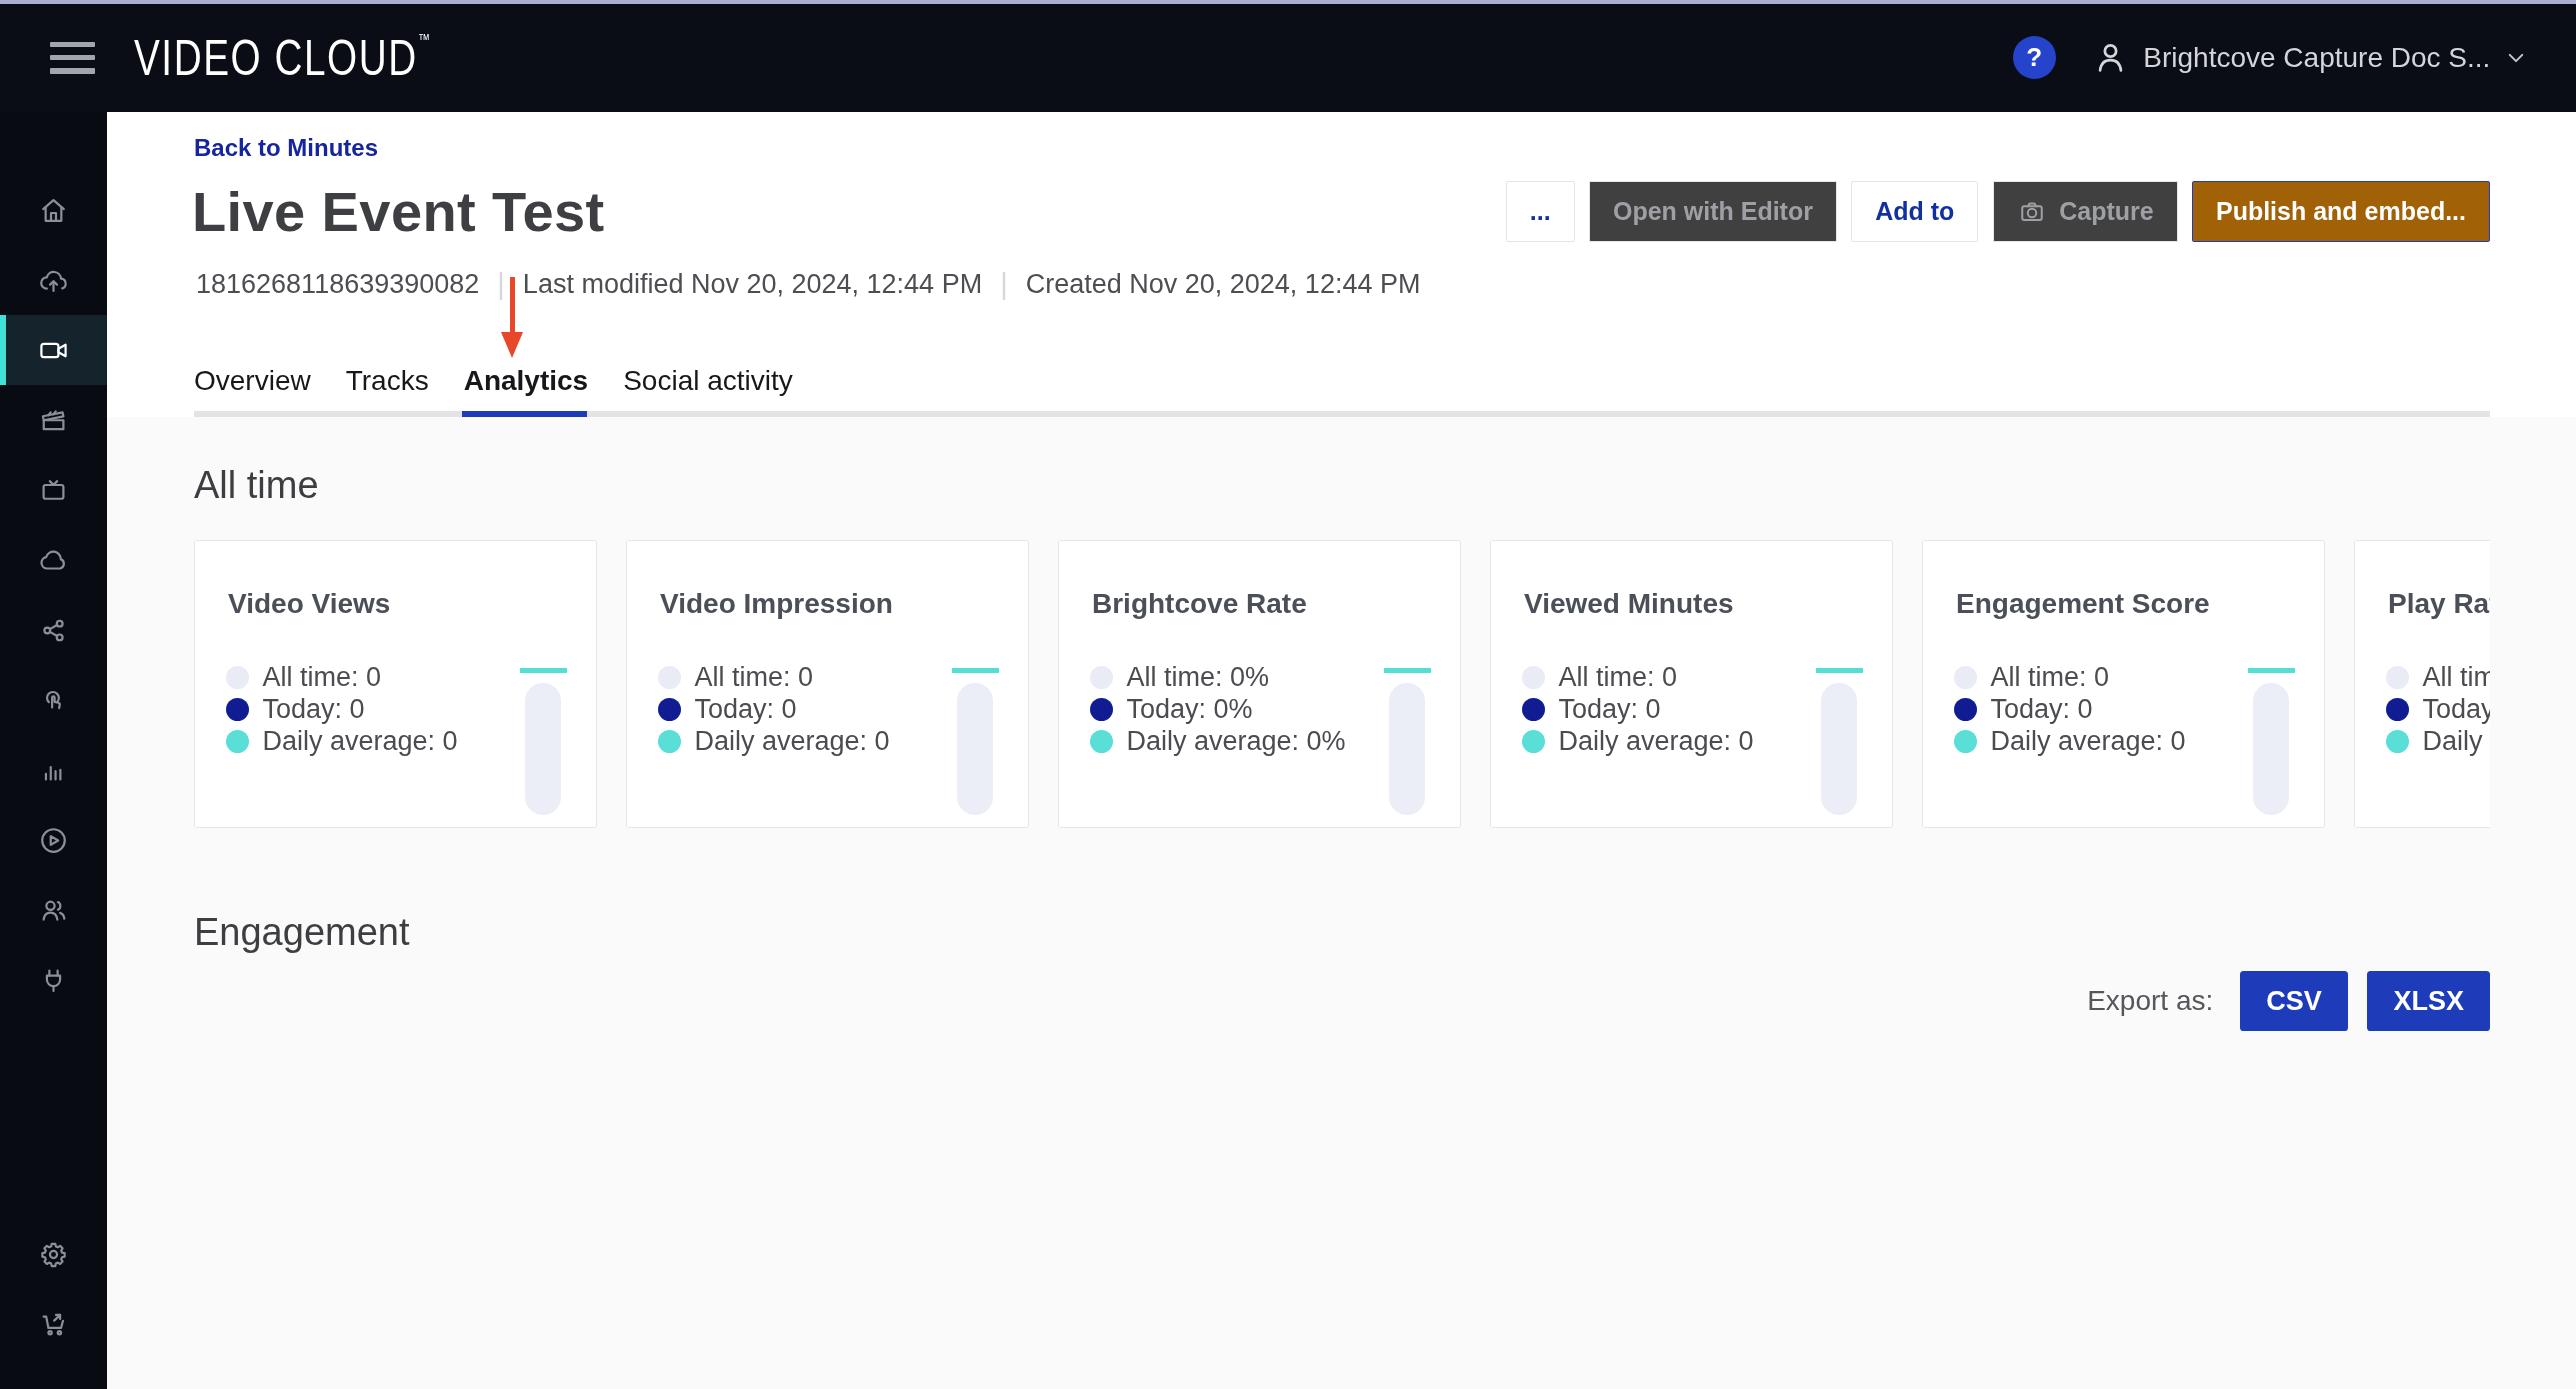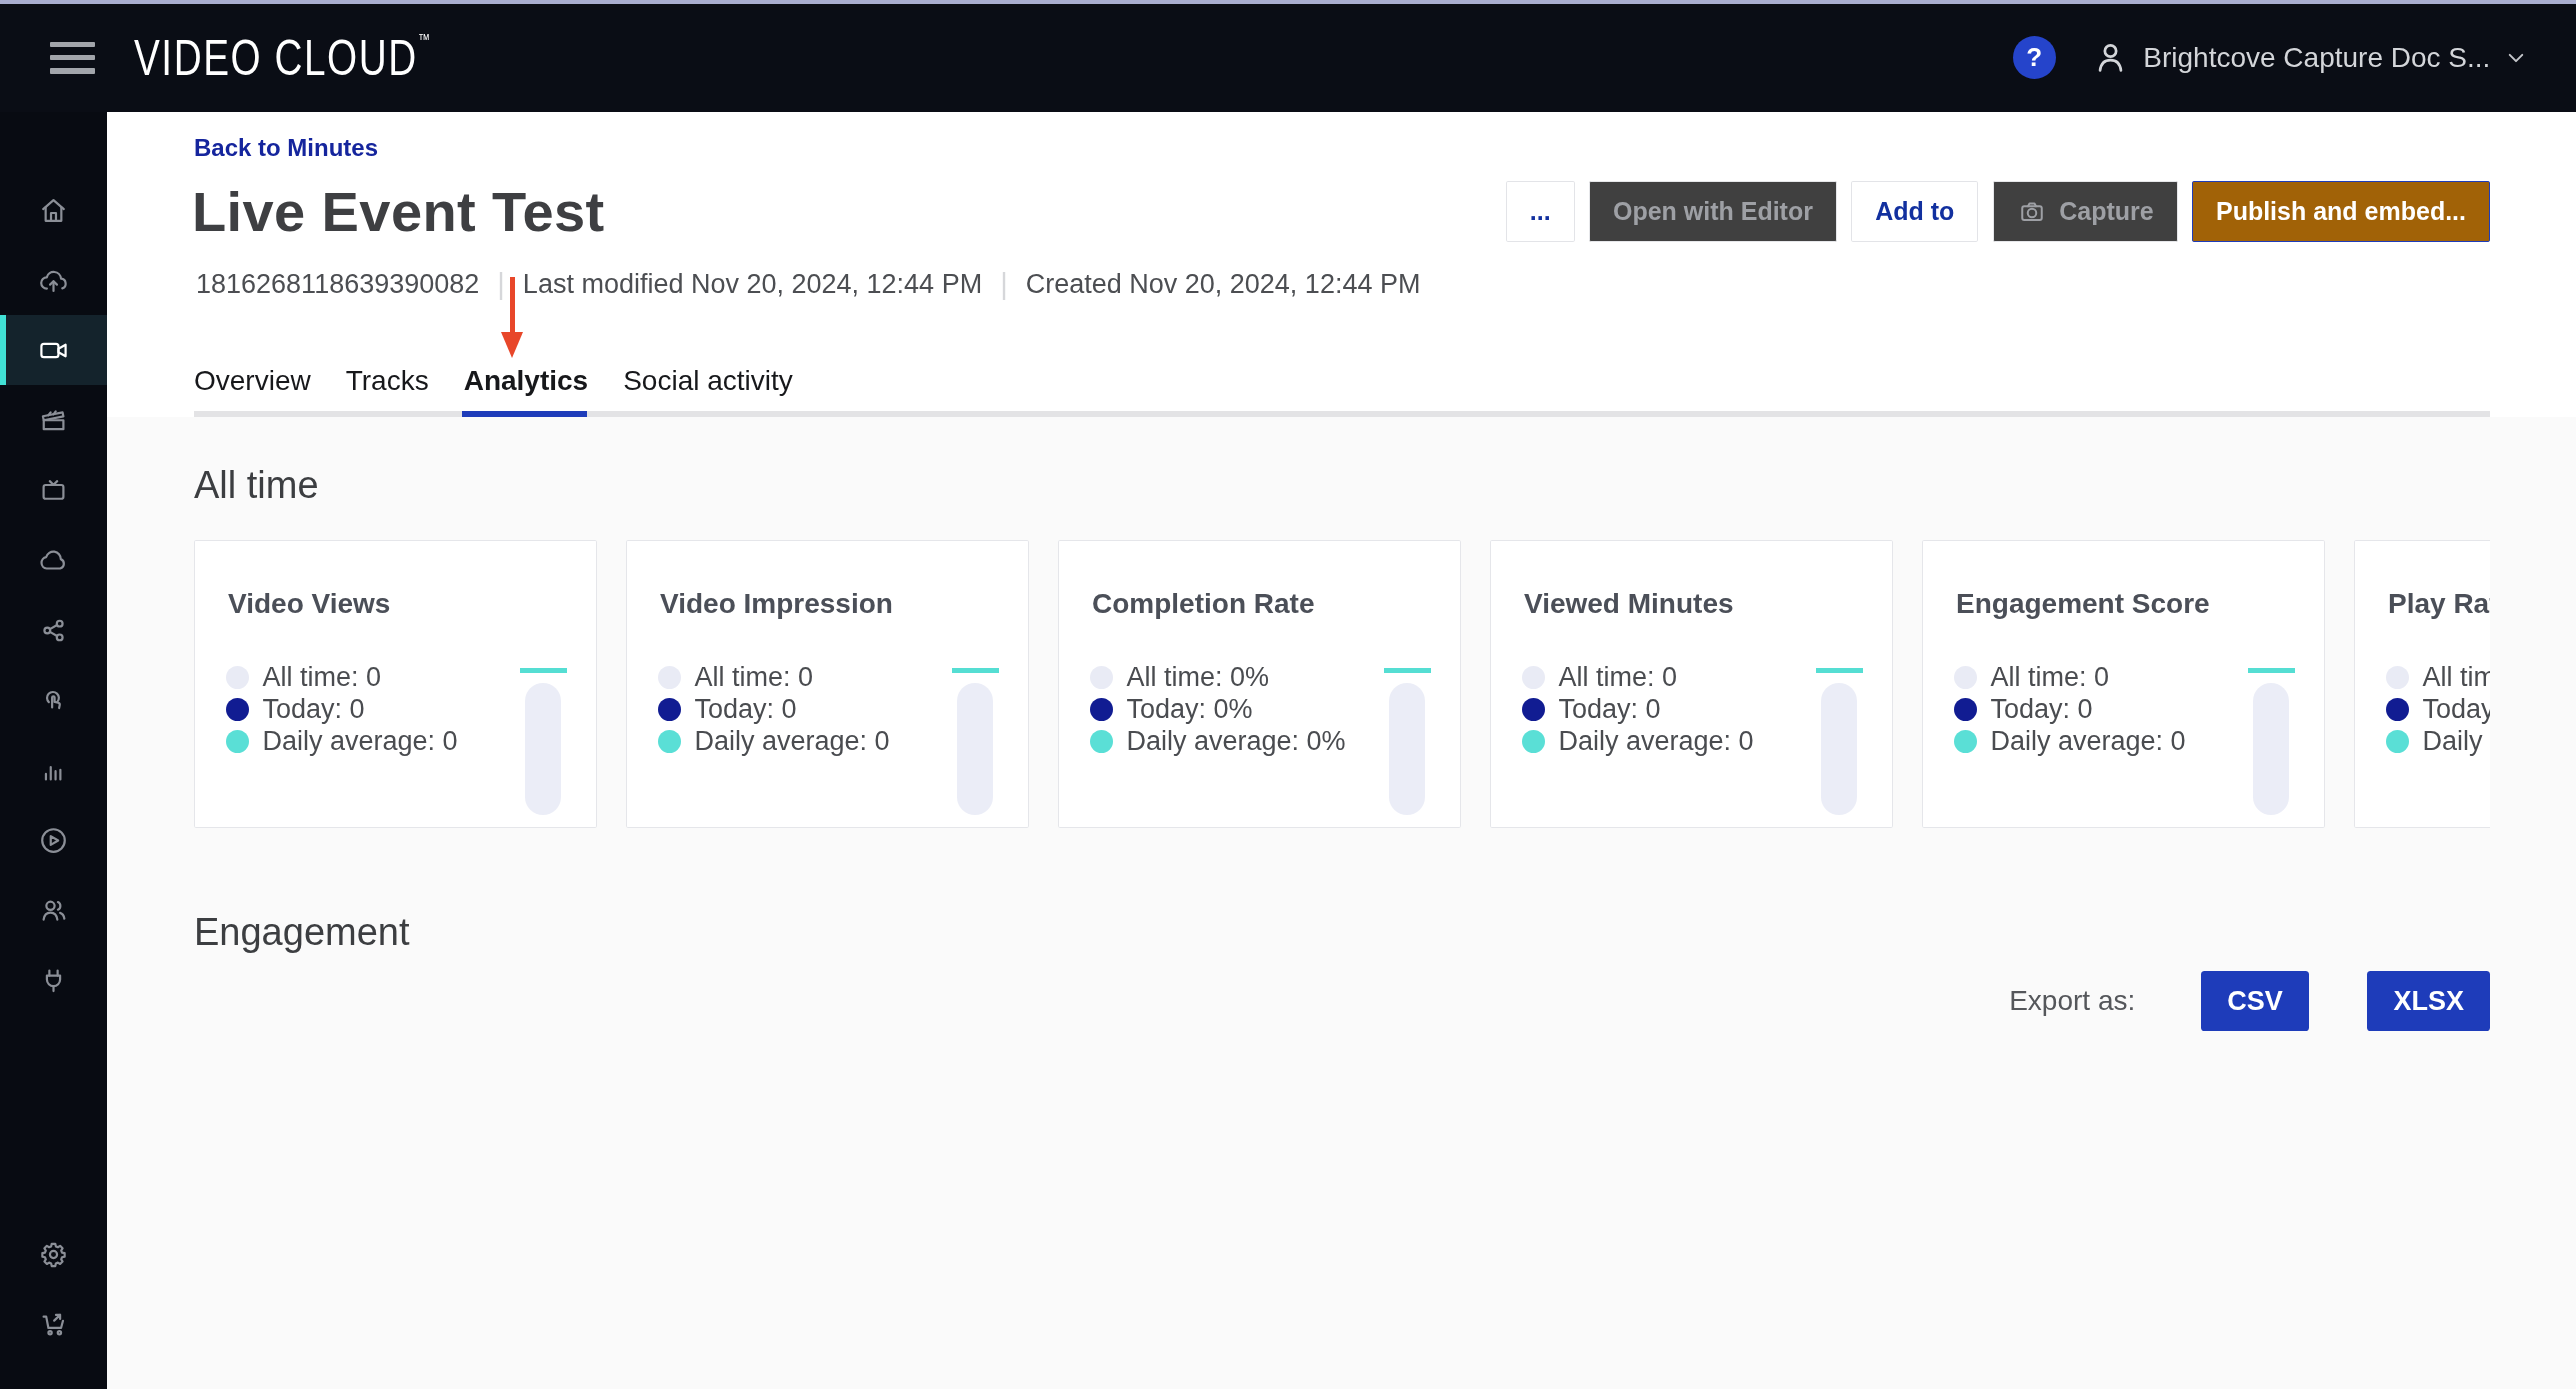--- a/index.html
+++ b/index.html
@@ -81,21 +81,21 @@
     display:flex; gap:29px; overflow:hidden; }
   .card { flex:0 0 403px; height:288px; background:#fff; border:1.8px solid #e5e6ea; border-radius:1.8px; position:relative; }
   .card-title { position:absolute; top:47px; left:33px; font-size:28px; font-weight:bold; color:#4b4f58; white-space:nowrap; }
   .legend { position:absolute; left:31px; top:120px; display:flex; flex-direction:column; }
   .legend .row { display:flex; align-items:center; gap:13.4px; font-size:27px; color:#4a4c50; height:32px; white-space:nowrap; }
   .legend .dot { width:23px; height:23px; border-radius:50%; flex:0 0 23px; }
   .mini-chart { position:absolute; right:29.5px; top:127px; width:47px; }
   .mini-chart .bar-top { width:47px; height:5.4px; background:#55ded3; }
   .mini-chart .pill { margin:9.8px auto 0; width:36px; height:132px; background:#ebedf7; border-radius:18px; }
 
-  .export-row { position:absolute; top:554px; right:86px; display:flex; align-items:center; height:60px;gap:39px; }
+  .export-row { position:absolute; top:554px; right:86px; display:flex; align-items:center; height:60px; }
   .export-label { font-size:28px; color:#55575b; margin-right:27px; }
   .btn-export { height:60px; padding:0 26px; margin-left:0; background:#1e3cba; border:none; border-radius:3.6px;
     color:#fff; font-weight:bold; font-size:27px; cursor:pointer; font-family:"Liberation Sans","DejaVu Sans",sans-serif; }
   .btn-export + .btn-export { margin-left:19.7px; }
 
   svg.icon { fill:none; stroke-width:1.6; stroke-linecap:round; stroke-linejoin:round; }
 </style>
 </head>
 <body>
 
@@ -304,21 +304,21 @@
         <span>Daily average: 0</span>
       </div>
     </div>
     <div class="mini-chart">
       <div class="bar-top"></div>
       <div class="pill"></div>
     </div>
   </div>
 
   <div class="card">
-    <div class="card-title">Completion Rate</div>
+    <div class="card-title">Brightcove Rate</div>
     <div class="legend">
       <div class="row">
         <span class="dot" style="background: rgb(233, 235, 245);"></span>
         <span>All time: 0%</span>
       </div>
       <div class="row">
         <span class="dot" style="background: rgb(17, 28, 146);"></span>
         <span>Today: 0%</span>
       </div>
       <div class="row">

